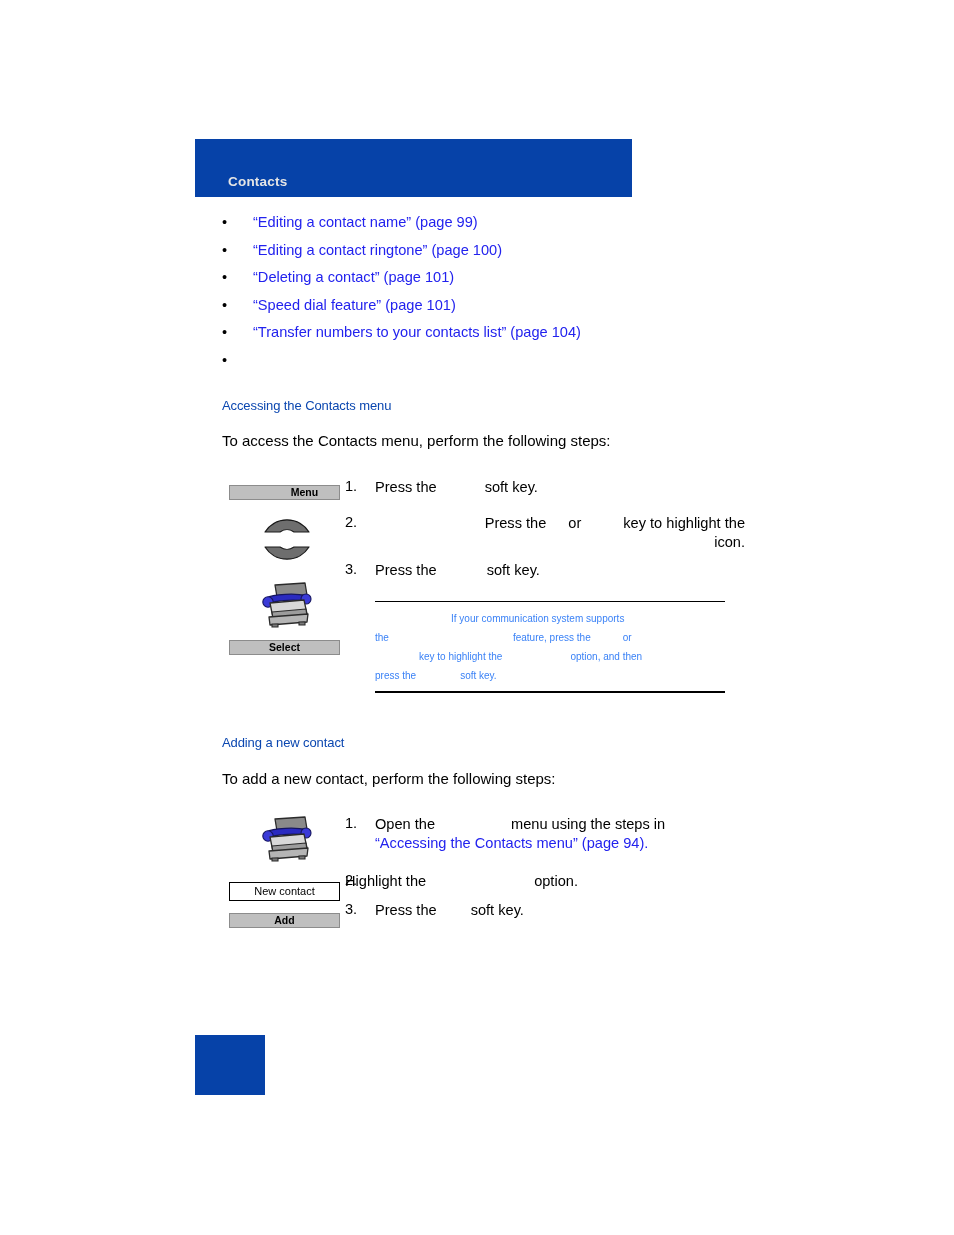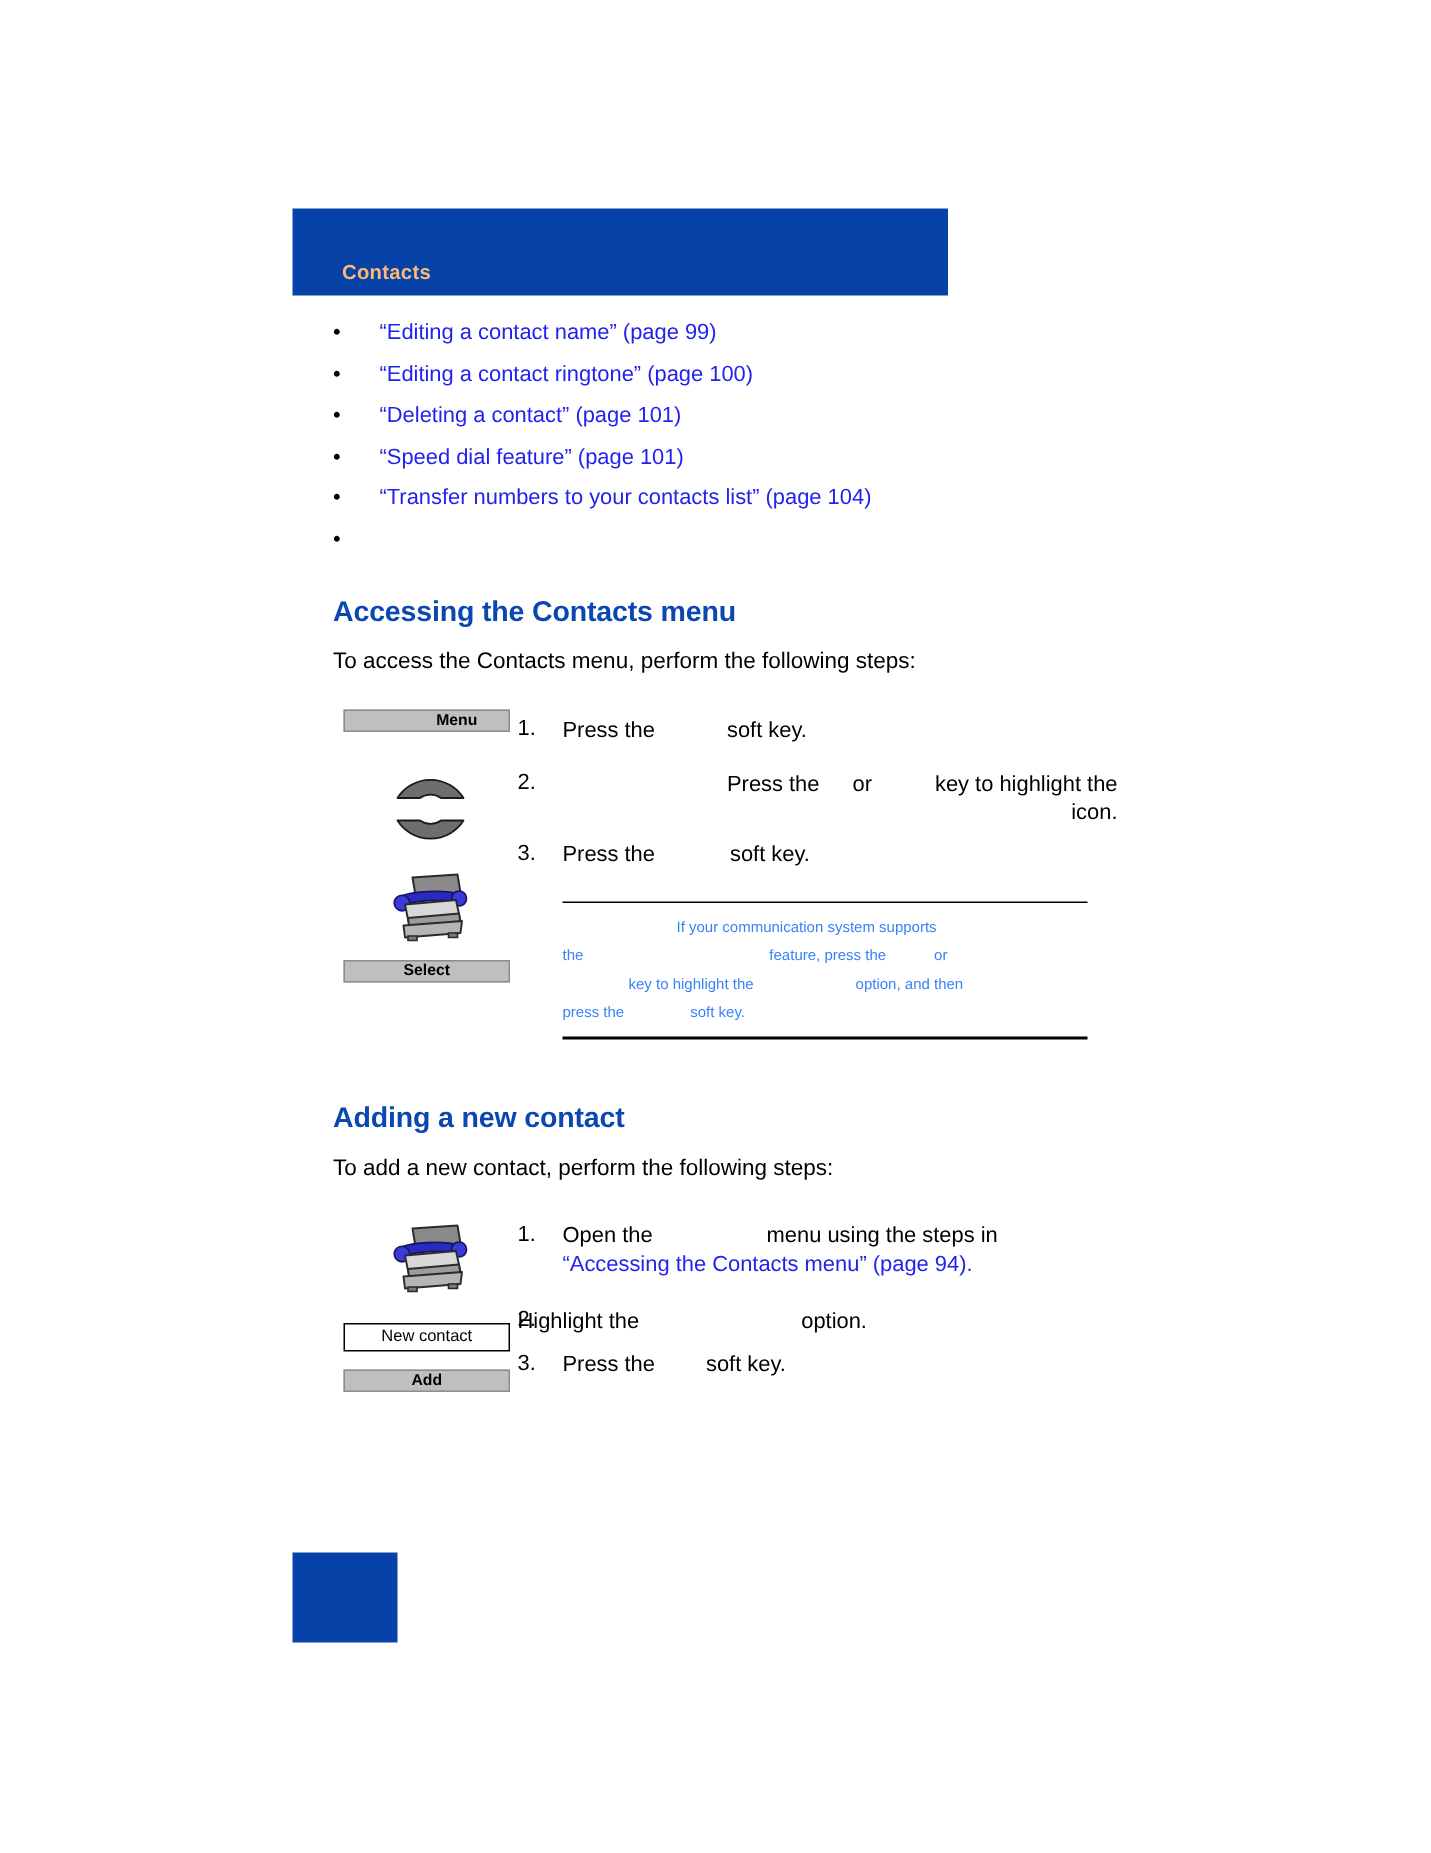--- a/index.html
+++ b/index.html
@@ -22,21 +22,21 @@
     left: 195px;
     top: 139px;
     width: 437px;
     height: 58px;
     background: #0642A8;
   }
   .header-band-title {
     position: absolute;
     left: 33px;
     bottom: 8px;
-    color: #fdba74;
+    color: #e5e5e5;
     font-size: 13.5px;
     font-weight: bold;
     letter-spacing: 0.2px;
   }
 
   
   .content {
     position: absolute;
     left: 222px;
     top: 214px;
@@ -61,22 +61,22 @@
     position: absolute;
     left: 0;
     top: 0;
     color: #000000;
     font-size: 14.6px;
   }
 
   
   .section-heading {
     color: #0B47B0;
-    font-size: 19px;
-    font-weight: bold;
+    font-size: 13px;
+    font-weight: normal;
     letter-spacing: -0.1px;
     margin: 0;
   }
   .intro-line {
     font-size: 15px;
     color: #000;
     margin: 0;
   }
   .step-row {
     position: relative;
@@ -219,21 +219,21 @@
   </ul>
 </div>
 
 <div style="position:absolute; left:222px; top:398px; width:520px;">
   <h2 class="section-heading">Accessing the Contacts menu</h2>
 </div>
 <div style="position:absolute; left:222px; top:432px; width:520px;">
   <p class="intro-line">To access the Contacts menu, perform the following steps:</p>
 </div>
 
-<div class="softkey" style="left:229px; top:473px;padding-left:40px;">
+<div class="softkey" style="left:229px; top:485px;padding-left:40px;">
   <span>Menu</span>
 </div>
 
 <div class="navkey" style="left:261px; top:508px;">
   <svg width="52" height="25" viewBox="0 0 52 25">
     <path d="M4 24 A26 26 0 0 1 48 24 L33 24 A12 12 0 0 0 19 24 Z" fill="#6E6E6E" stroke="#1a1a1a" stroke-width="1.2" stroke-linejoin="round"></path>
   </svg>
 </div>
 
 <div class="navkey" style="left:261px; top:546px;">

